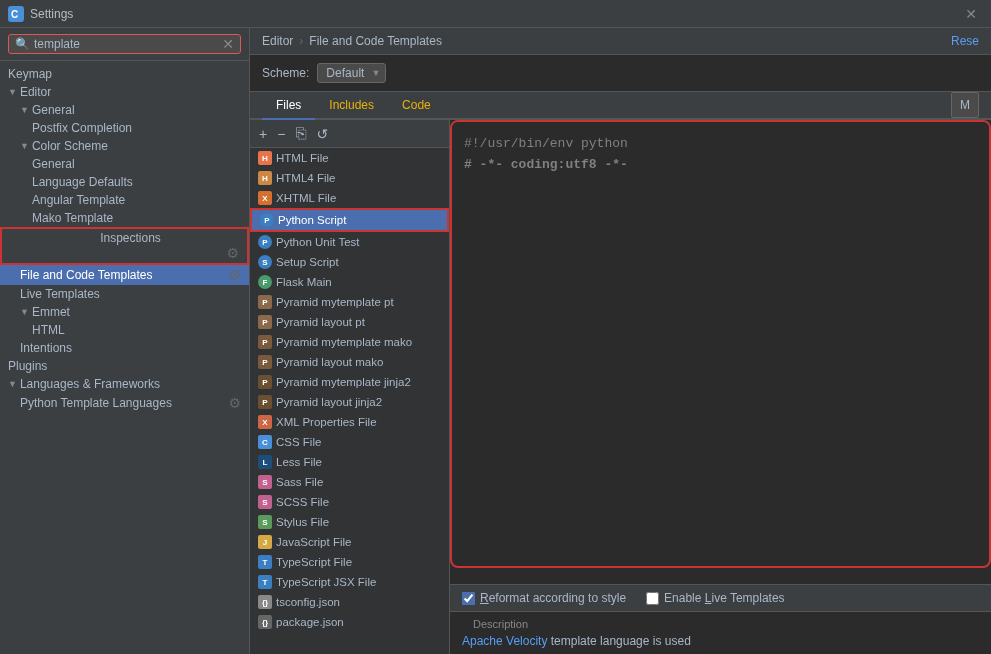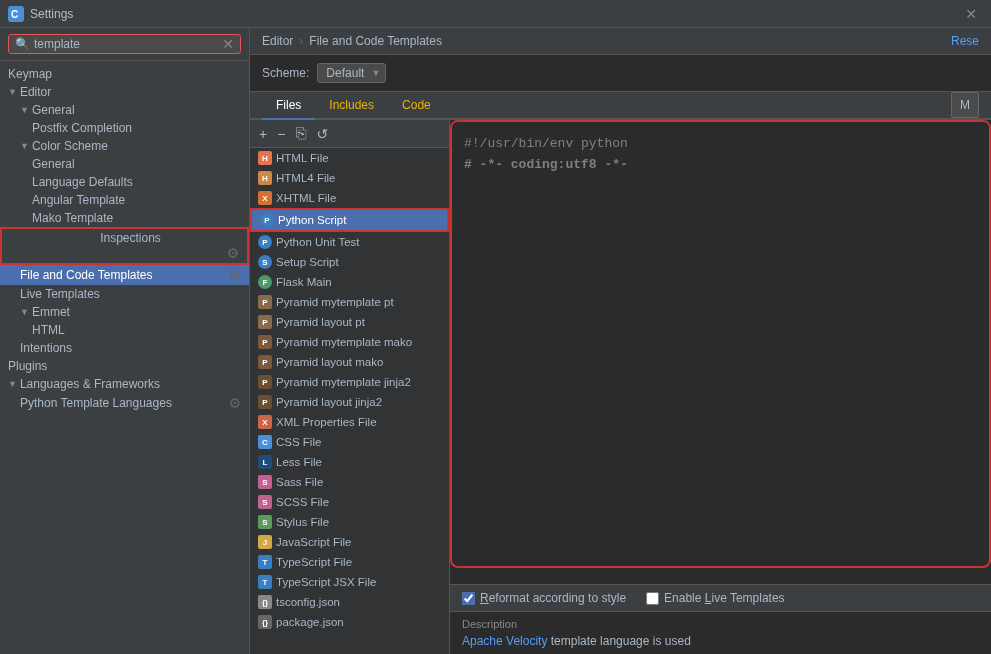--- a/index.html
+++ b/index.html
@@ -307,21 +307,21 @@
       font-size: 12px;
       color: #a9b7c6;
     }
     .checkbox-label span { text-decoration: underline; }
 
     .description-area {
       border-top: 1px solid #555;
       padding: 6px 12px;
       background: #2b2b2b;
     }
-    .description-label { font-size: 11px; color: #888; margin-bottom: 4px; }
+    .description-label { font-size: 11px; color: #888; margin-bottom: 4px; margin-left: 11px; }
     .description-text { font-size: 12px; color: #a9b7c6; }
     .description-link { color: #589df6; }
 
     
     .m-button {
       background: #4a4a4a;
       color: #a9b7c6;
       border: 1px solid #666;
       padding: 2px 8px;
       font-size: 12px;

